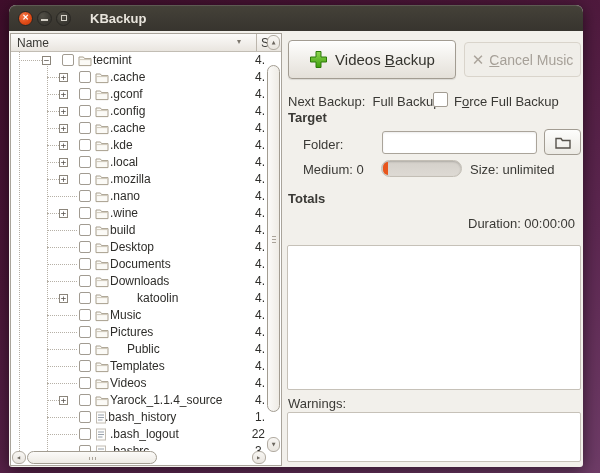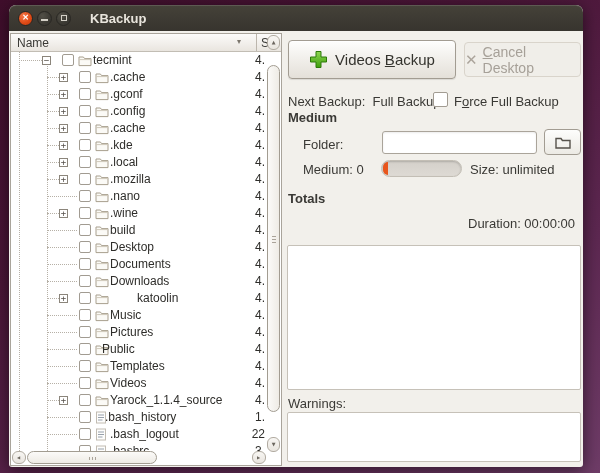--- a/index.html
+++ b/index.html
@@ -287,21 +287,21 @@
           <span class="tlabel" style="left: 99px;">Pictures</span>
           <span class="tsize">4.</span>
         </div>
         <div class="trow">
           <span class="stub" style="left: 36px; width: 30px;"></span>
           <span class="cbx" style="left: 68px;"></span>
           <span class="ticon" style="left: 84px;"><svg width="14" height="13" viewBox="0 0 14 13">
               <path d="M1 3h4.4l1.2 1.6H13v7H1z" fill="#fbfaf6" stroke="#a89f8e" stroke-width="1"></path>
               <path d="M1 5.6h12" stroke="#cfc8ba" stroke-width="1"></path>
             </svg></span>
-          <span class="tlabel" style="left: 91px; text-align: center;">Public</span>
+          <span class="tlabel" style="left: 116px; text-align: center;">Public</span>
           <span class="tsize">4.</span>
         </div>
         <div class="trow">
           <span class="stub" style="left: 36px; width: 30px;"></span>
           <span class="cbx" style="left: 68px;"></span>
           <span class="ticon" style="left: 84px;"><svg width="14" height="13" viewBox="0 0 14 13">
               <path d="M1 3h4.4l1.2 1.6H13v7H1z" fill="#fbfaf6" stroke="#a89f8e" stroke-width="1"></path>
               <path d="M1 5.6h12" stroke="#cfc8ba" stroke-width="1"></path>
             </svg></span>
           <span class="tlabel" style="left: 99px;">Templates</span>
@@ -392,29 +392,29 @@
               <stop offset="1" stop-color="#3d9e0c"></stop>
         </linearGradient>
           </defs>
         <path d="M7 1.5h5v5.5H17.5v5H12V17.5H7V12H1.5V7H7z" fill="url(#gp)" stroke="#2c7a0a" stroke-width="1"></path>
       </svg>
       <span><span>Videos </span><span class="mn">B</span><span>ackup</span></span>
     </div>
 
     <div class="btn btn-cancel pabs">
       <span class="xicon">✕</span>
-      <span><span></span><span class="mn">C</span><span>ancel Desktop</span></span>
+      <span><span></span><span class="mn">C</span><span>ancel Music</span></span>
     </div>
 
     <div class="pabs pre" style="left:1px;top:63px;">Next Backup:  Full Backup</div>
 
     <span class="chk pabs" style="left:146px;top:61px;"></span>
     <div class="pabs" style="left:167px;top:63px;"><span>F</span><span class="mn">o</span><span>rce Full Backup</span></div>
 
-    <div class="pabs heading" style="left:1px;top:79px;">Medium</div>
+    <div class="pabs heading" style="left:1px;top:79px;">Target</div>
 
     <div class="pabs" style="left:16px;top:106px;">Folder:</div>
     <input class="input pabs" style="left: 95px; top: 100px; width: 155px; height: 23px;" value="">
     <div class="pabs fbtn">
       <svg width="16" height="13" viewBox="0 0 16 13">
         <path d="M1 2.5h5l1.4 2H15v7.5H1z" fill="none" stroke="#56524b" stroke-width="1.4"></path>
       </svg>
     </div>
 
     <div class="pabs" style="left:16px;top:131px;">Medium: 0</div>

